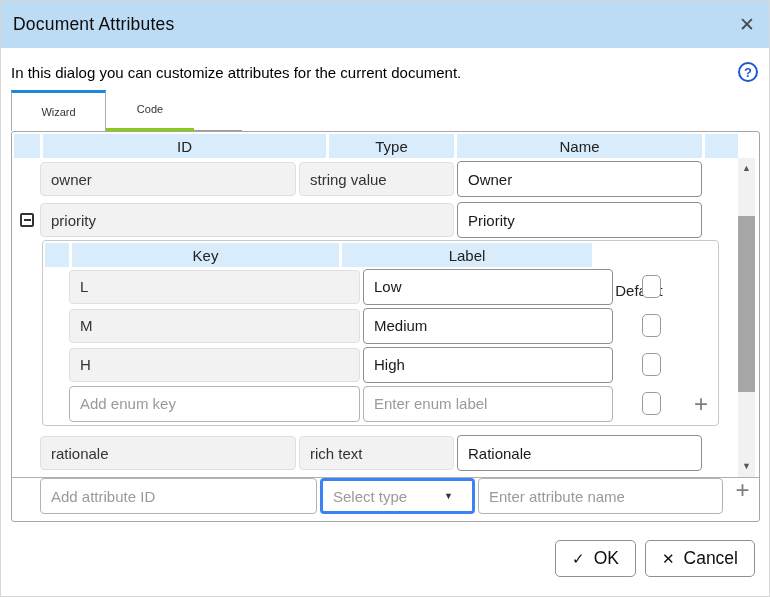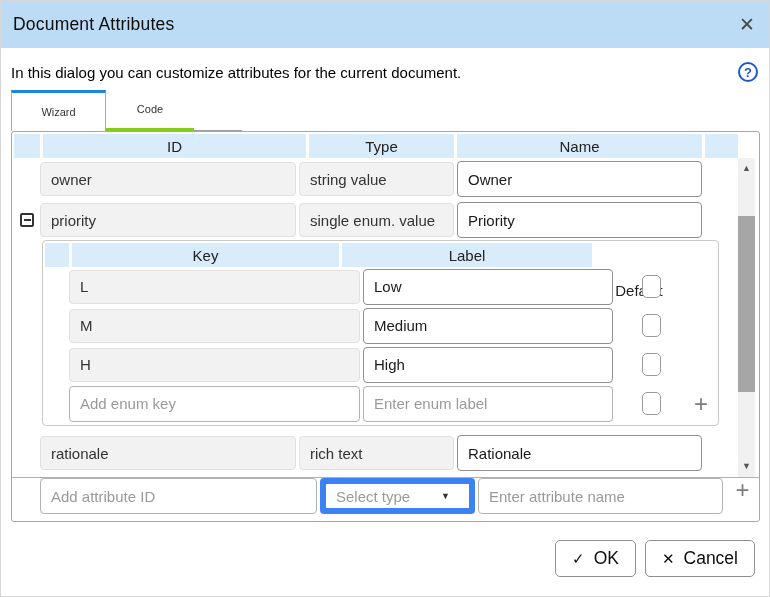--- a/index.html
+++ b/index.html
@@ -32,21 +32,21 @@
   .tab-tail { width:48px; border-bottom:1px solid #9e9e9e; }
 
   
   .table { margin:0 10px; width:749px; height:391px; border:1px solid #a6a6a6; border-radius:3px;
            display:flex; flex-direction:column; overflow:hidden; }
 
   
   .thead { display:flex; height:26px; padding:2px 0 0 2px; }
   .hcell { background:#D9ECFB; display:flex; align-items:center; justify-content:center;
            font-size:15px; color:#222; margin-right:3px; }
-  .w-expand { width:26px; } .w-id { flex:1; } .w-type { width:145px;text-align:center; }
+  .w-expand { width:26px; } .w-id { flex:1; } .w-type { width:125px;text-align:center; }
   .w-name { width:245px; } .w-action { width:33px; } .w-sb { width:18px; background:transparent; margin:0; }
 
   
   .tmiddle { flex:1; display:flex; overflow:hidden; }
   .rows { flex:1; overflow:hidden; padding-left:2px; }
   .row { display:flex; align-items:center; height:42px; }
   .cell-expand { width:26px; display:flex; align-items:center; justify-content:center; align-self:stretch; }
   .cell-id { flex:1; margin-right:3px; } .cell-type { width:155px; margin-right:3px; }
   .cell-name { width:245px; margin-right:3px; } .cell-action { width:33px; display:flex; align-items:center; justify-content:center; }
 
@@ -82,21 +82,21 @@
           padding:0; cursor:default; font-family:inherit; font-weight:300; }
 
   
   .scrollbar { width:17px; background:#F1F1F1; margin-right:4px; position:relative;
                display:flex; flex-direction:column; justify-content:space-between; align-items:center; }
   .sb-arrow { font-size:9px; color:#555; padding:6px 0; line-height:1; }
   .sb-thumb { position:absolute; left:0; top:58px; width:17px; height:176px; background:#A6A6A6; }
 
   
   .tfooter { height:44px; border-top:1px solid #b0b0b0; display:flex; align-items:flex-start; padding-left:2px; }
-  .select { height:36px; border:6px solid #3b82f6; border-radius:4px; display:flex; align-items:center;
+  .select { height:36px; border:3px solid #3b82f6; border-radius:4px; display:flex; align-items:center;
             justify-content:space-between; padding:0 19px 0 10px; font-size:15px; color:#9a9a9a; width:100%; background:#fff; }
   .select .arrow { font-size:9px; color:#333; }
 
   
   .btnrow { display:flex; justify-content:flex-end; gap:9px; margin:18px 14px 0 0; }
   .btn { height:37px; background:#fff; border:1px solid #8f8f8f; border-radius:5px;
          font-size:17.5px; color:#0d0d0d; display:flex; align-items:center; gap:9px;
          padding:0 16px; font-family:inherit; cursor:default; }
   .btn .glyph { font-size:15px; line-height:1; }
 </style>
@@ -148,23 +148,20 @@
         </div>
 
         <div class="row" style="height:40px;">
           <div class="cell-expand">
             <span class="toggle">
                 <span class="minus"></span>
               </span>
           </div>
           <div class="cell-id">
               <div class="ro">priority</div>
-            </div>
-          <div class="cell-type">
-              <div class="ro">single enum. value</div>
             </div>
           <div class="cell-name"><input class="txt" type="text" value="Priority" style=""></div>
           <div class="cell-action"></div>
         </div>
 
         <div class="nested">
           <div class="nhead">
             <div class="nhcell n-expand"></div>
             <div class="nhcell n-key">Key</div>
             <div class="nhcell n-label">Label</div>

